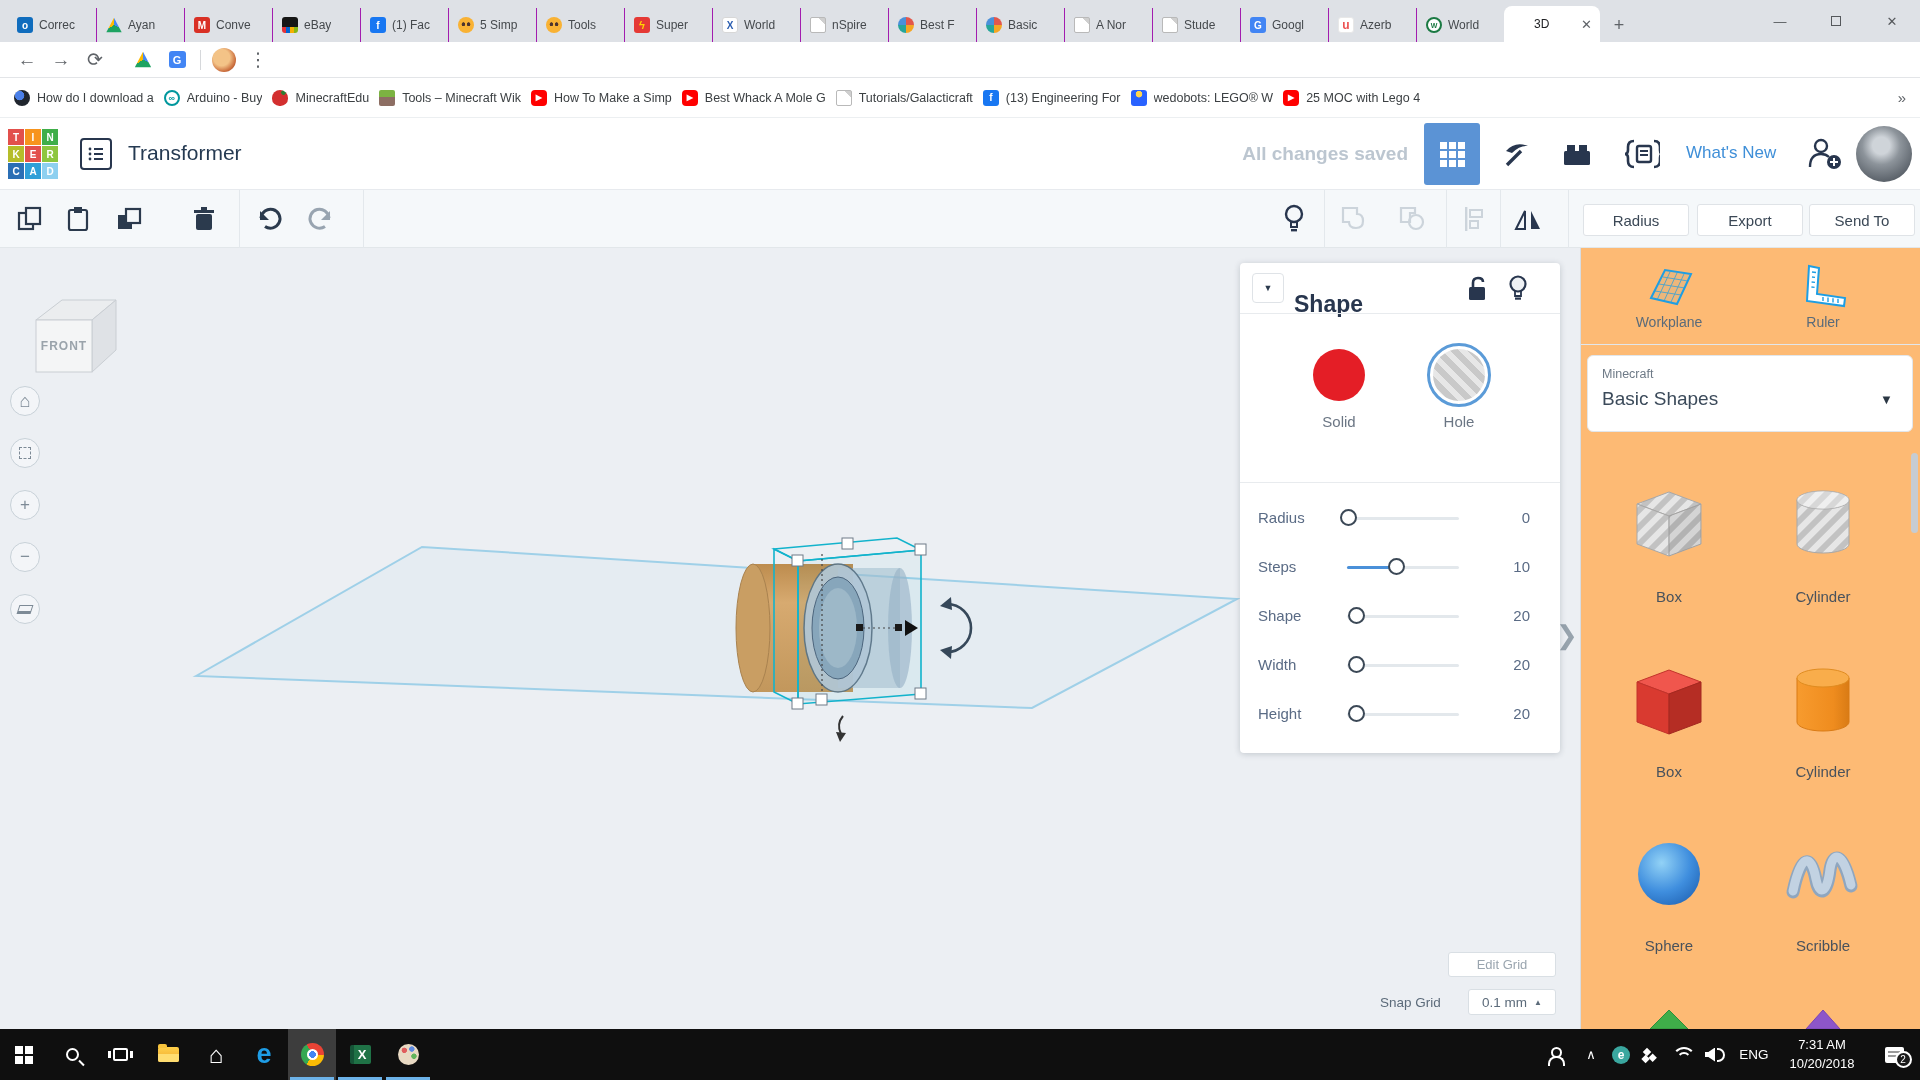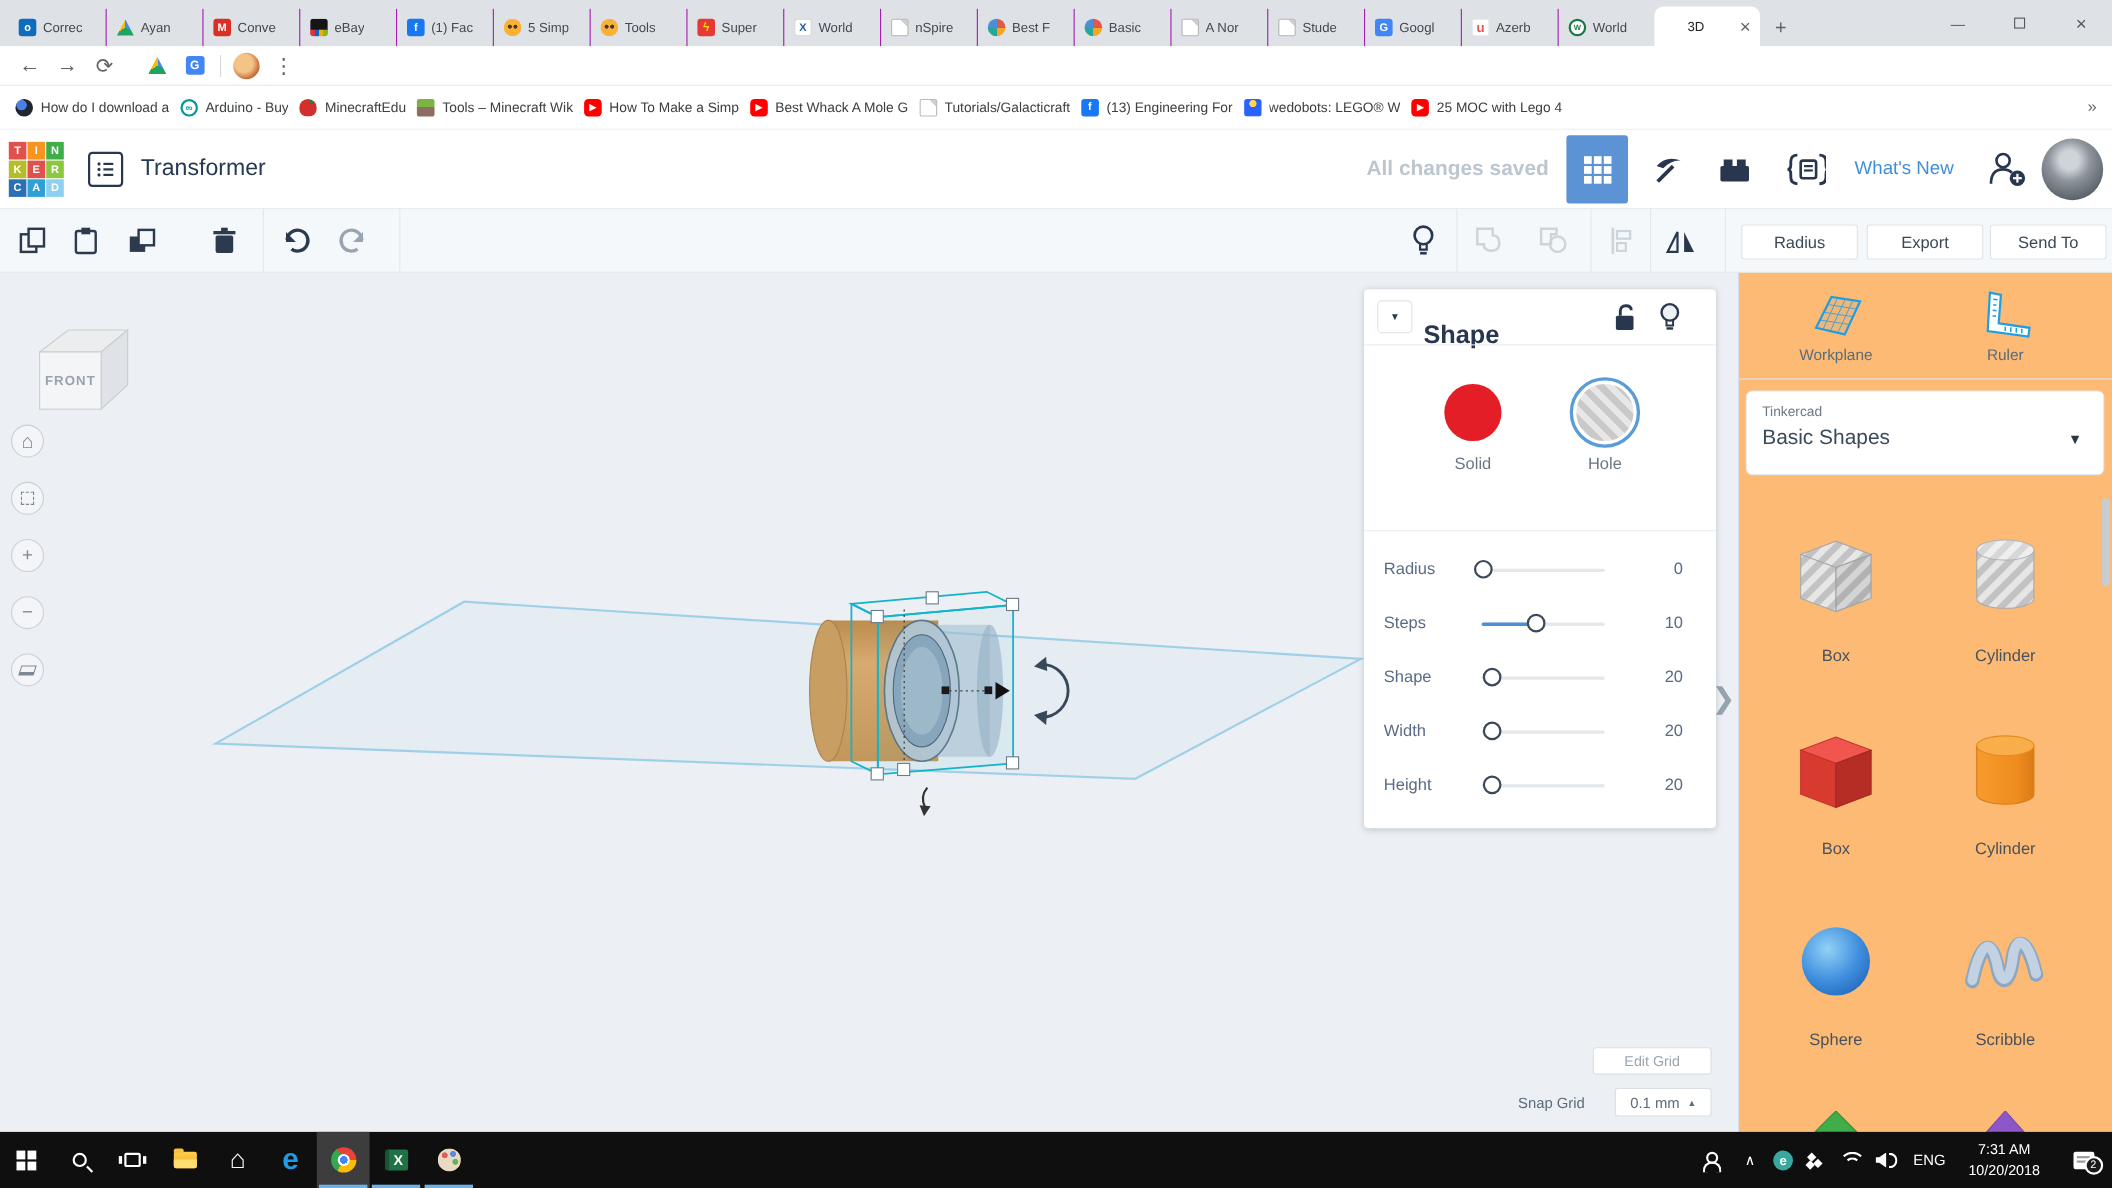--- a/index.html
+++ b/index.html
@@ -607,21 +607,21 @@
         <svg width="50" height="48">
             <path d="M10,4 L20,6 L18,32 L46,36 L45,44 L8,39 Z" fill="#fff" stroke="#1e9ee3" stroke-width="2"></path>
             <path d="M13,10 L17,10.5 M13,15 L16,15.4 M12.6,20 L16,20.4 M12.4,25 L15.6,25.4 M24,35 L24,39 M29,35.6 L29,40 M34,36.2 L34,40.4 M39,36.8 L39,41" stroke="#1e9ee3" stroke-width="1.4"></path>
           </svg>
       </div>
       <div class="pp-lab ab" style="left:28px;top:66px;width:120px">Workplane</div>
       <div class="pp-lab ab" style="left:182px;top:66px;width:120px">Ruler</div>
     </div>
 
     <div id="libcard" class="ab">
-      <div id="liblabel" class="ab">Tinkercad</div>
+      <div id="liblabel" class="ab">Minecraft</div>
       <div id="libvalue" class="ab">Basic Shapes</div>
       <div id="libcaret" class="ab">▼</div>
     </div>
 
     <div class="ab" style="left:46px;top:236px">
       <svg width="84" height="76">
         <defs>
             <pattern id="hg1" width="12" height="12" patternTransform="rotate(45)" patternUnits="userSpaceOnUse">
               <rect width="12" height="12" fill="#e6e6e6"></rect>
               <rect width="6" height="12" fill="#c2c2c2"></rect>

